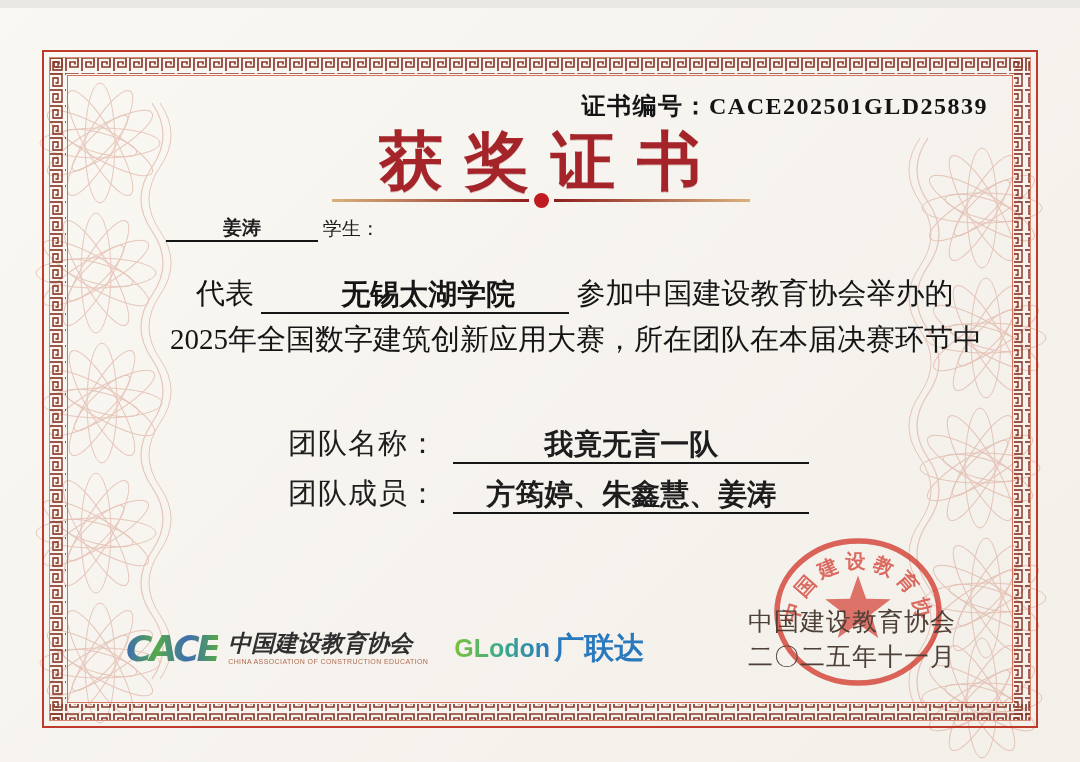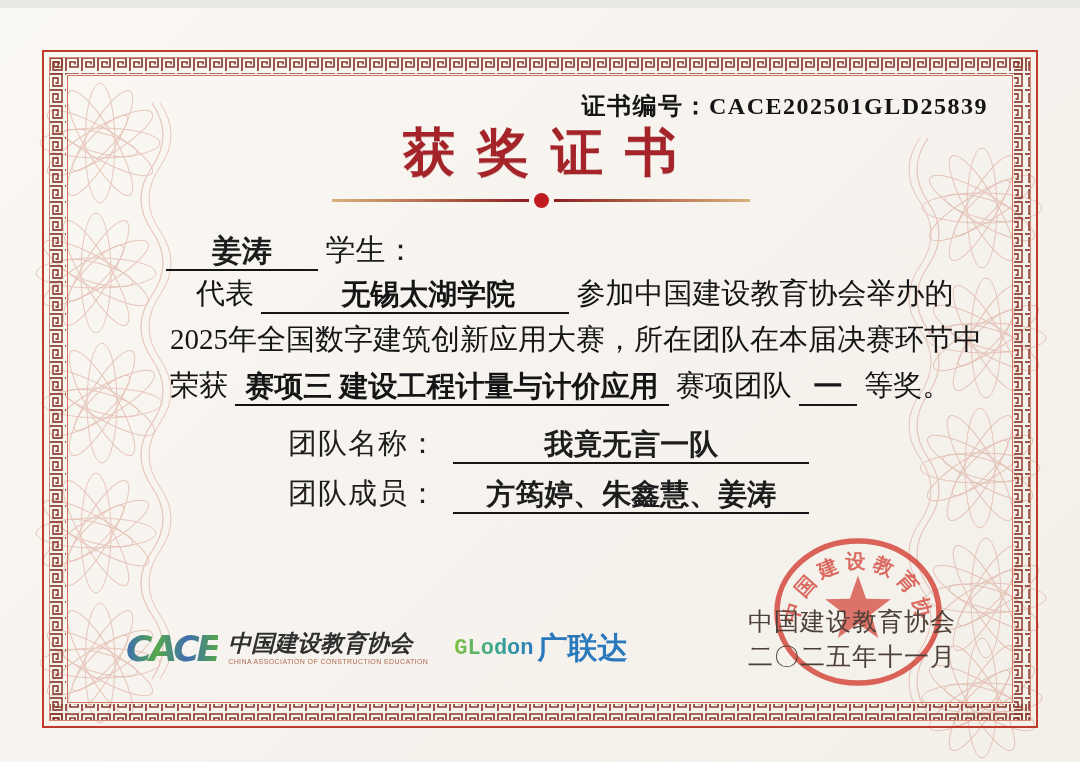--- a/index.html
+++ b/index.html
@@ -13,34 +13,34 @@
   svg{display:block;}
   .layer{position:absolute;left:0;top:0;}
 
   .cert-number{
     position:absolute;top:82px;right:92px;
     font-size:24px;font-weight:700;letter-spacing:1.5px;color:#141414;
     white-space:nowrap;
   }
   .title{
     position:absolute;top:110px;left:0;width:100%;
-    text-align:center;font-size:52px;font-weight:700;
+    text-align:center;font-size:64px;font-weight:700;
     letter-spacing:22px;text-indent:22px;color:#a4242a;
     text-shadow:0 1px 0 rgba(120,20,20,.25);
   }
   .title-rule{
     position:absolute;top:184px;left:332px;width:418px;height:16px;
     display:flex;align-items:center;
   }
   .title-rule .seg{flex:1;height:3px;}
   .title-rule .seg.l{background:linear-gradient(90deg,#d9b27c,#8e1f1f);}
   .title-rule .seg.r{background:linear-gradient(90deg,#8e1f1f,#d9b27c);}
   .title-rule .dot{width:15px;height:15px;border-radius:50%;background:#c01b20;margin:0 5px;}
 
-  .salutation{position:absolute;top:222px;left:166px;font-size:30px;white-space:nowrap;}
+  .salutation{position:absolute;top:208px;left:166px;font-size:19px;white-space:nowrap;}
   .blank{
     display:inline-block;border-bottom:2px solid #161616;
     text-align:center;vertical-align:bottom;line-height:1.25;
   }
   .fill{font-weight:700;}
   .name-blank{width:152px;}
 
   .body-line{position:absolute;left:170px;width:790px;font-size:29px;white-space:nowrap;color:#151515;}
   .bl1{top:266px;text-indent:26px;}
   .bl2{top:312px;}
@@ -62,22 +62,22 @@
     font-family:"DejaVu Sans","Liberation Sans",sans-serif;
     font-size:36px;font-weight:800;letter-spacing:-3px;font-style:italic;
     background:linear-gradient(90deg,#3f6db0,#55a94a,#3f6db0,#55a94a);
     -webkit-background-clip:text;background-clip:text;color:transparent;
   }
   .cace-text{margin-left:10px;display:flex;flex-direction:column;line-height:1;}
   .cace-name{font-size:23px;font-weight:700;color:#2f2f2f;font-style:italic;}
   .cace-caption{font-size:7px;letter-spacing:.4px;color:#b06a50;margin-top:3px;font-family:"Liberation Sans",sans-serif;}
   .glodon-logo{display:flex;align-items:center;margin-left:26px;}
   .glodon-mark{
-    font-family:Liberation Mono, monospace;
-    font-size:22px;font-weight:800;letter-spacing:0;
+    font-family:Liberation Sans, sans-serif;
+    font-size:25px;font-weight:800;letter-spacing:0;
     background:linear-gradient(90deg,#7ec13f,#3aa98c,#2b79bd);
     -webkit-background-clip:text;background-clip:text;color:transparent;
   }
   .glodon-cn{font-size:30px;font-weight:700;color:#2b79bd;margin-left:4px;font-family:"DejaVu Sans","Liberation Sans",sans-serif;}
 
   .issuer{
     position:absolute;top:596px;left:748px;z-index:6;
     font-size:25px;line-height:35px;color:#4d4038;letter-spacing:1px;white-space:nowrap;
   }
   .seal{position:absolute;left:766px;top:514px;z-index:5;opacity:.85;}
@@ -151,27 +151,20 @@
     <span class="blank name-blank fill">姜涛</span>
     <span>学生：</span>
   </div>
 
   <div class="body-line bl1">
     <span>代表</span>
     <span class="blank school-blank fill">无锡太湖学院</span>
     <span>参加中国建设教育协会举办的</span>
   </div>
   <div class="body-line bl2">2025年全国数字建筑创新应用大赛，所在团队在本届决赛环节中</div>
-  <div class="body-line bl3">
-    <span>荣获</span>
-    <span class="blank event-blank fill">赛项三 建设工程计量与计价应用</span>
-    <span>赛项团队</span>
-    <span class="blank rank-blank fill">一</span>
-    <span>等奖。</span>
-  </div>
 
   <div class="field f1">
     <span class="label">团队成员：</span>
     <span class="blank field-blank fill">方筠婷、朱鑫慧、姜涛</span>
   </div>
   <div class="field f0">
     <span class="label">团队名称：</span>
     <span class="blank field-blank fill">我竟无言一队</span>
   </div>
 

